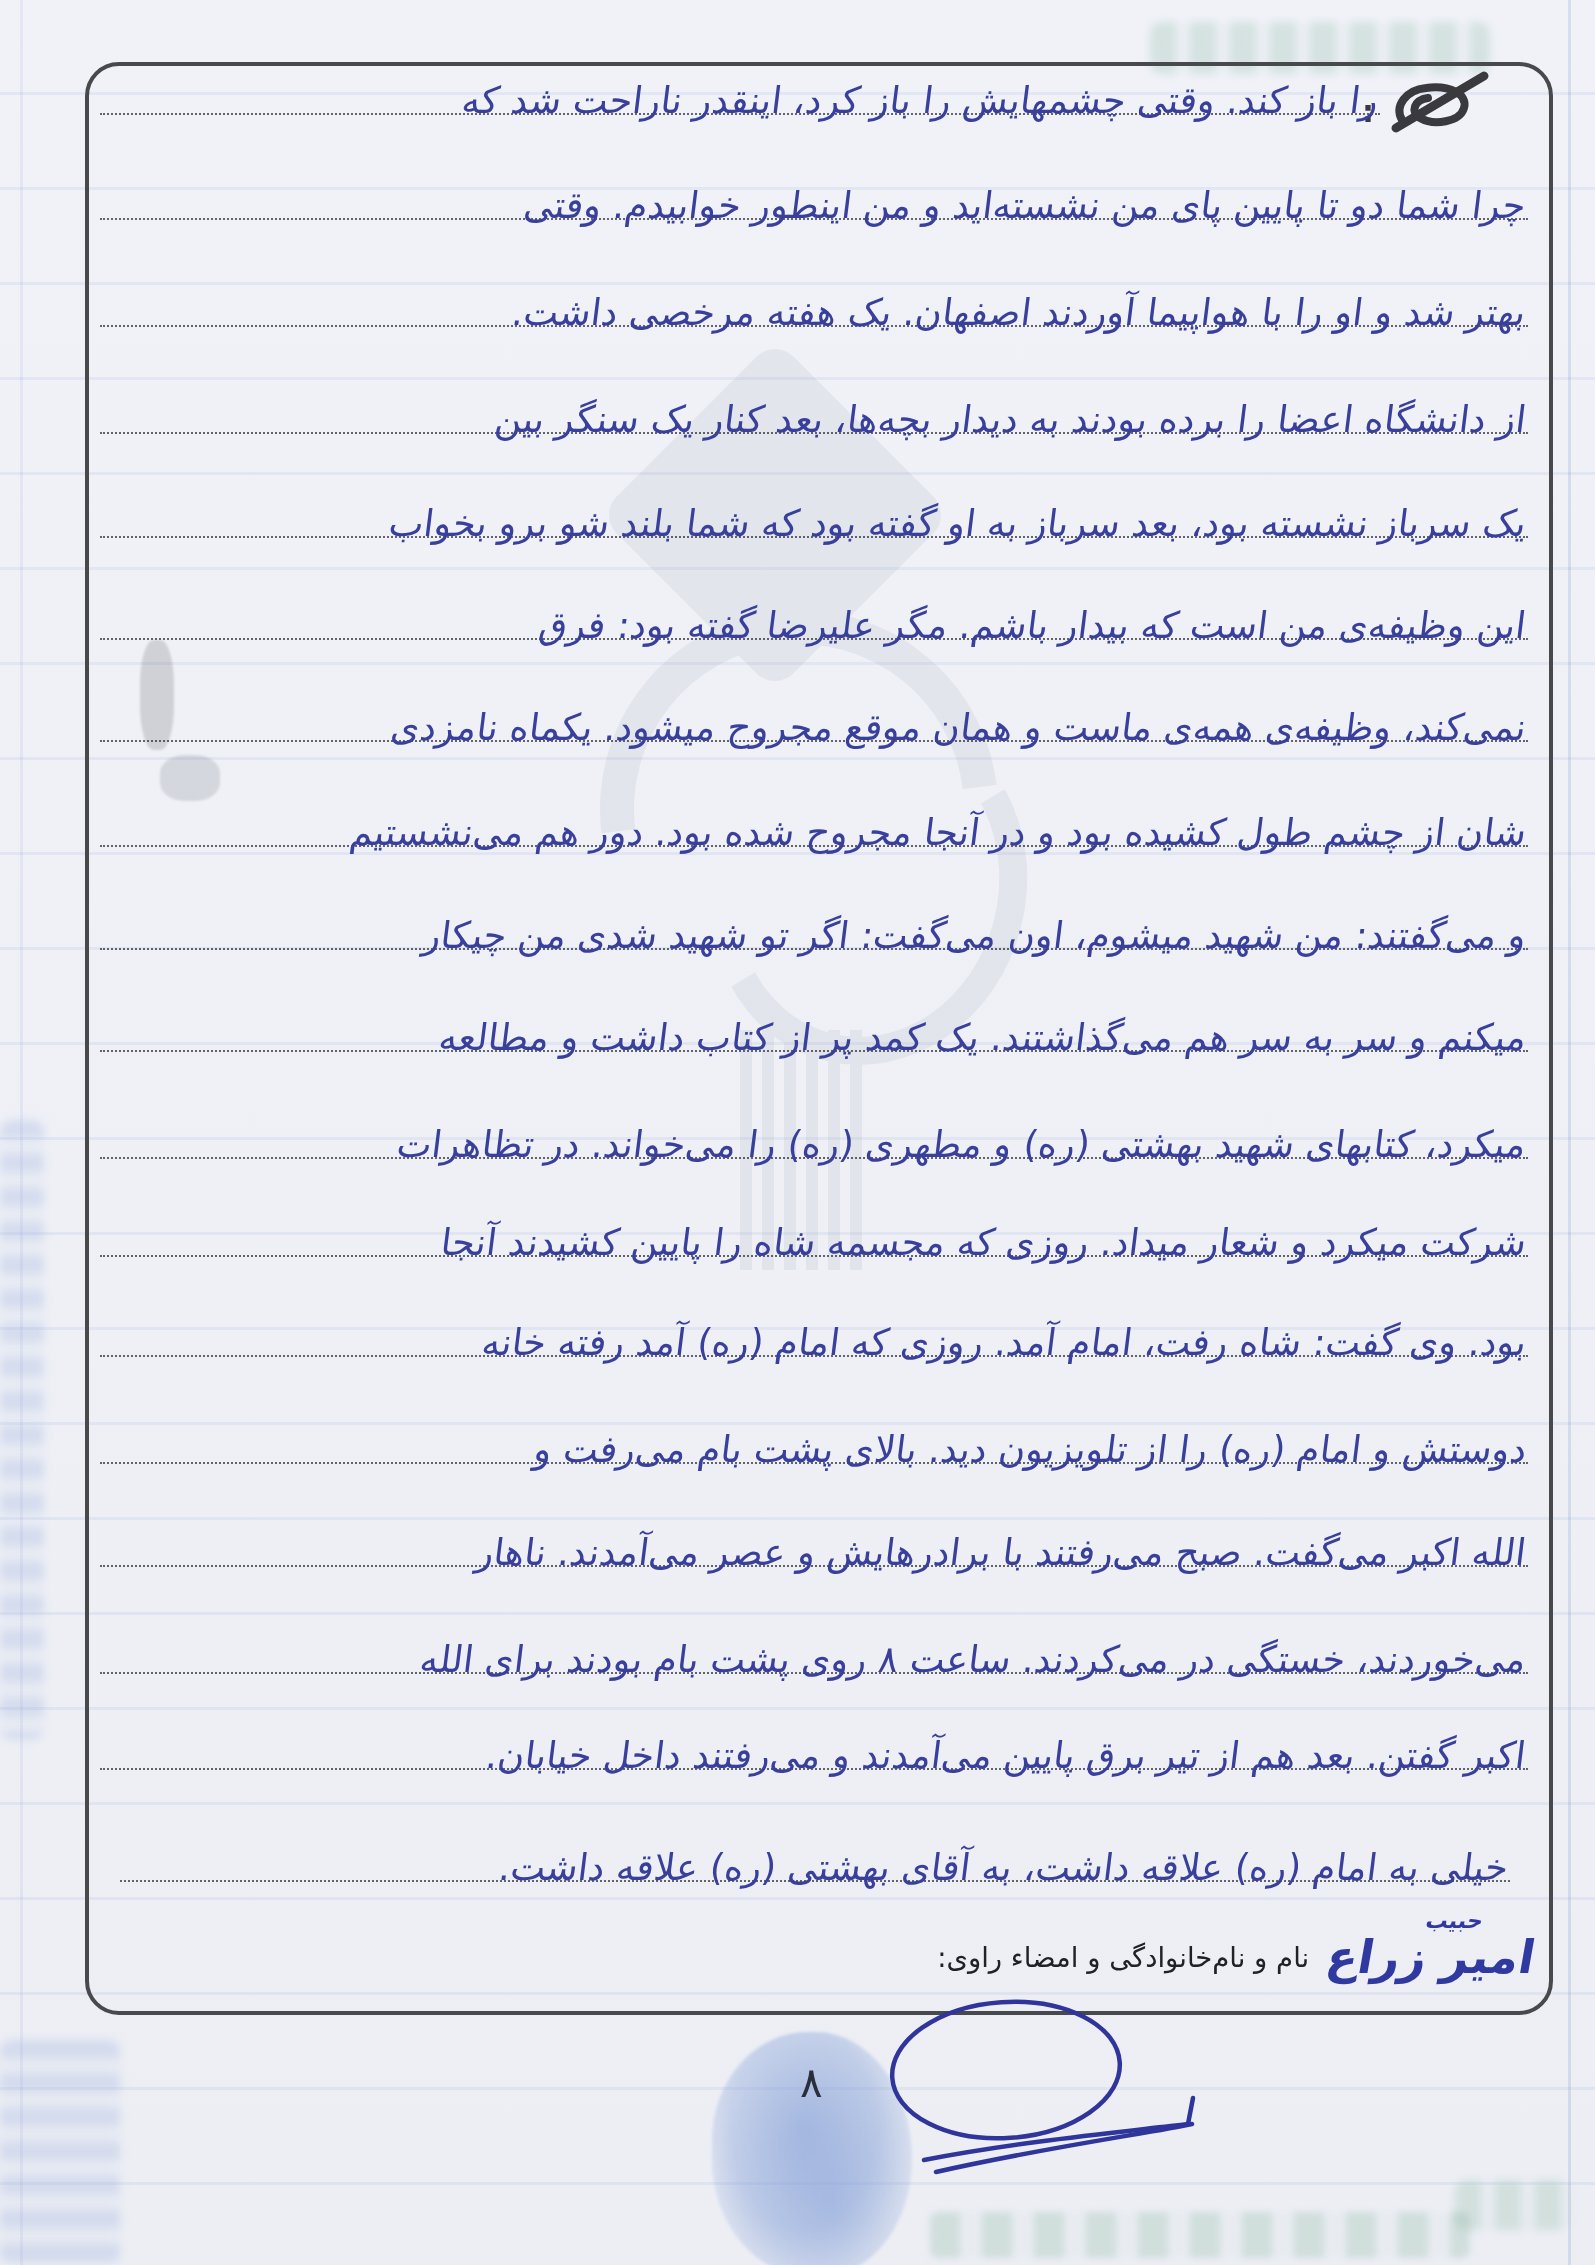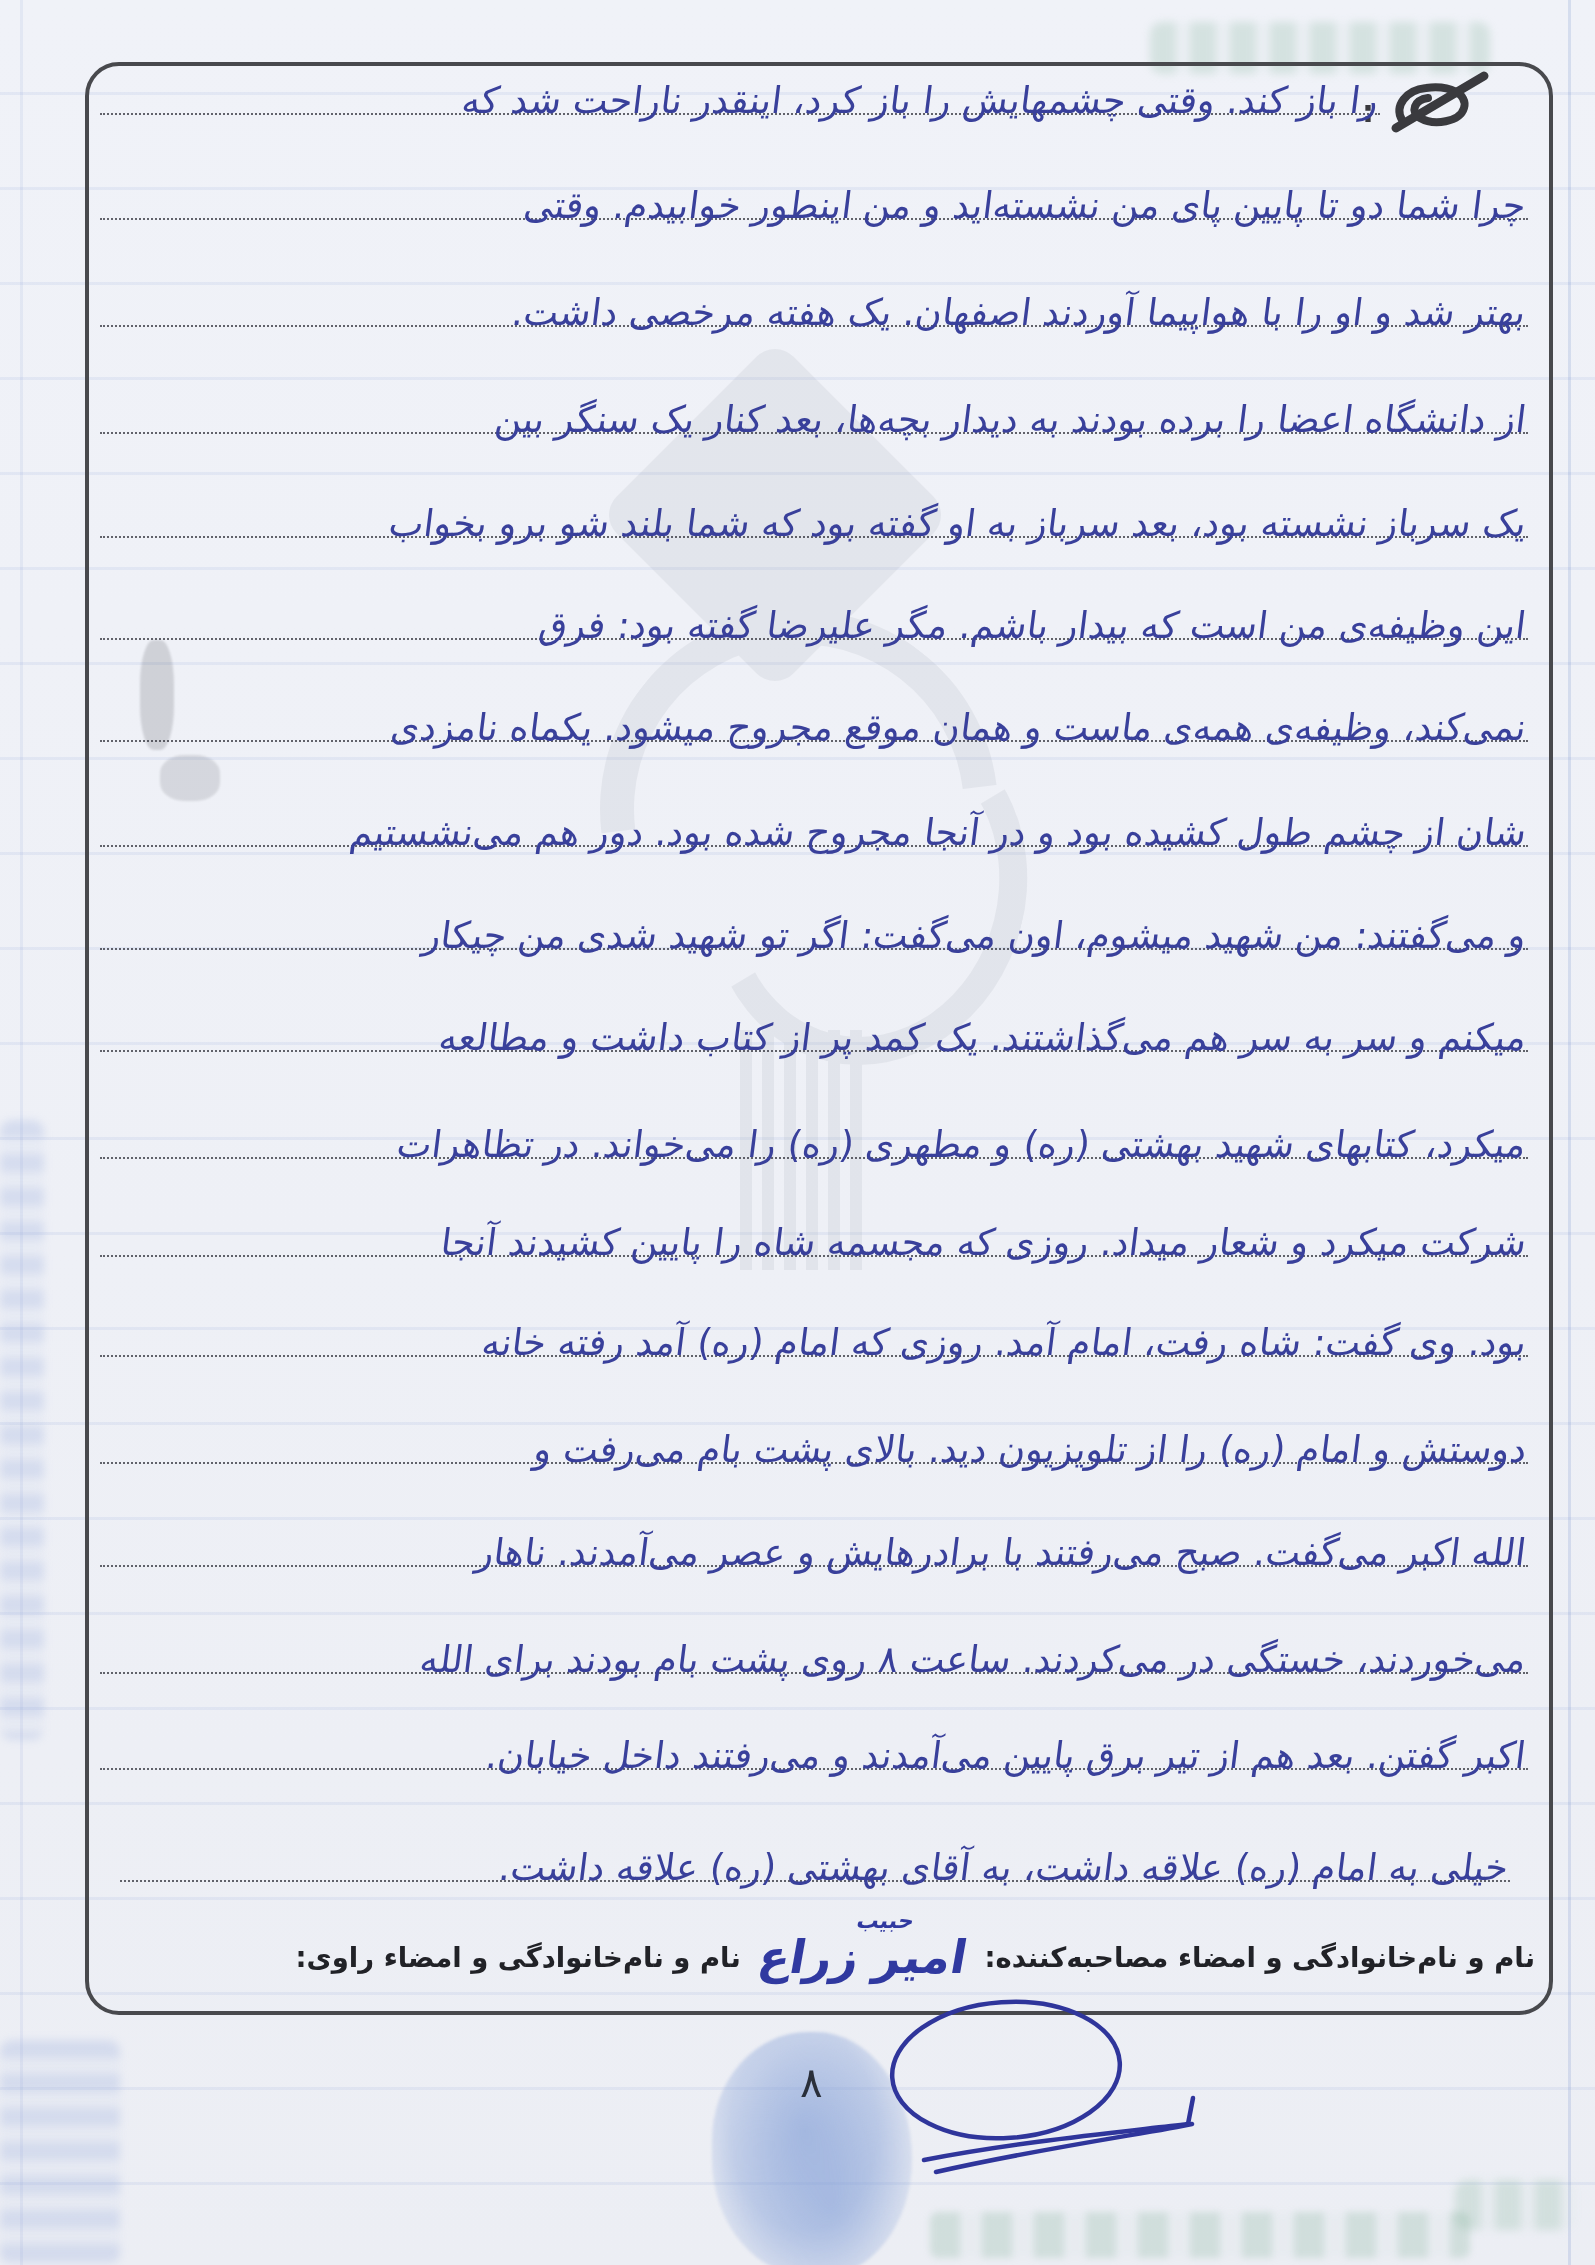--- a/index.html
+++ b/index.html
@@ -57,21 +57,21 @@
   
   .scribble{position:absolute; left:1388px; top:68px; width:120px; height:72px;}
   .scribble .colon{position:absolute; left:-26px; top:26px; font-size:30px; color:#3a3a3e; font-weight:bold;}
 
   
   .footer-row{
     position:absolute; left:330px; top:1918px; width:1205px; height:78px;
     display:flex; direction:rtl; align-items:center; gap:18px;
   }
   .printed{
-    font-size:27.5px; font-weight:bold; color:#212227; white-space:nowrap;
+    font-size:27.5px; font-weight:normal; color:#212227; white-space:nowrap;
   }
   .hand-name{position:relative; color:#3039a0; white-space:nowrap;}
   .hand-name .main{font-size:46px; font-weight:bold; transform:skewX(-10deg); display:inline-block;}
   .hand-name .above{position:absolute; top:-22px; right:52px; font-size:22px; font-weight:bold; transform:skewX(-12deg);}
 
   
   .fingerprint{
     position:absolute; left:712px; top:2032px; width:200px; height:245px;
     border-radius:50% 50% 48% 52%/46% 54% 50% 50%;
     background:
@@ -170,21 +170,20 @@
       <span class="ink">می‌خوردند، خستگی در می‌کردند. ساعت ۸ روی پشت بام بودند برای الله</span>
     </div>
   <div class="hline" style="top:1708px;">
       <span class="ink">اکبر گفتن. بعد هم از تیر برق پایین می‌آمدند و می‌رفتند داخل خیابان.</span>
     </div>
   <div class="hline" style="top:1820px; left:120px; width:1390px;">
       <span class="ink">خیلی به امام (ره) علاقه داشت، به آقای بهشتی (ره) علاقه داشت.</span>
     </div>
 
   <div class="footer-row">
-    <span class="printed">نام و نام‌خانوادگی و امضاء مصاحبه‌کننده:</span>
     <span class="hand-name">
       <span class="above">حبیب</span>
       <span class="main">امیر زراع</span>
     </span>
     <span class="printed">نام و نام‌خانوادگی و امضاء راوی:</span>
   </div>
 
   <div class="fingerprint"></div>
 
   <div class="page-number">۸</div>

